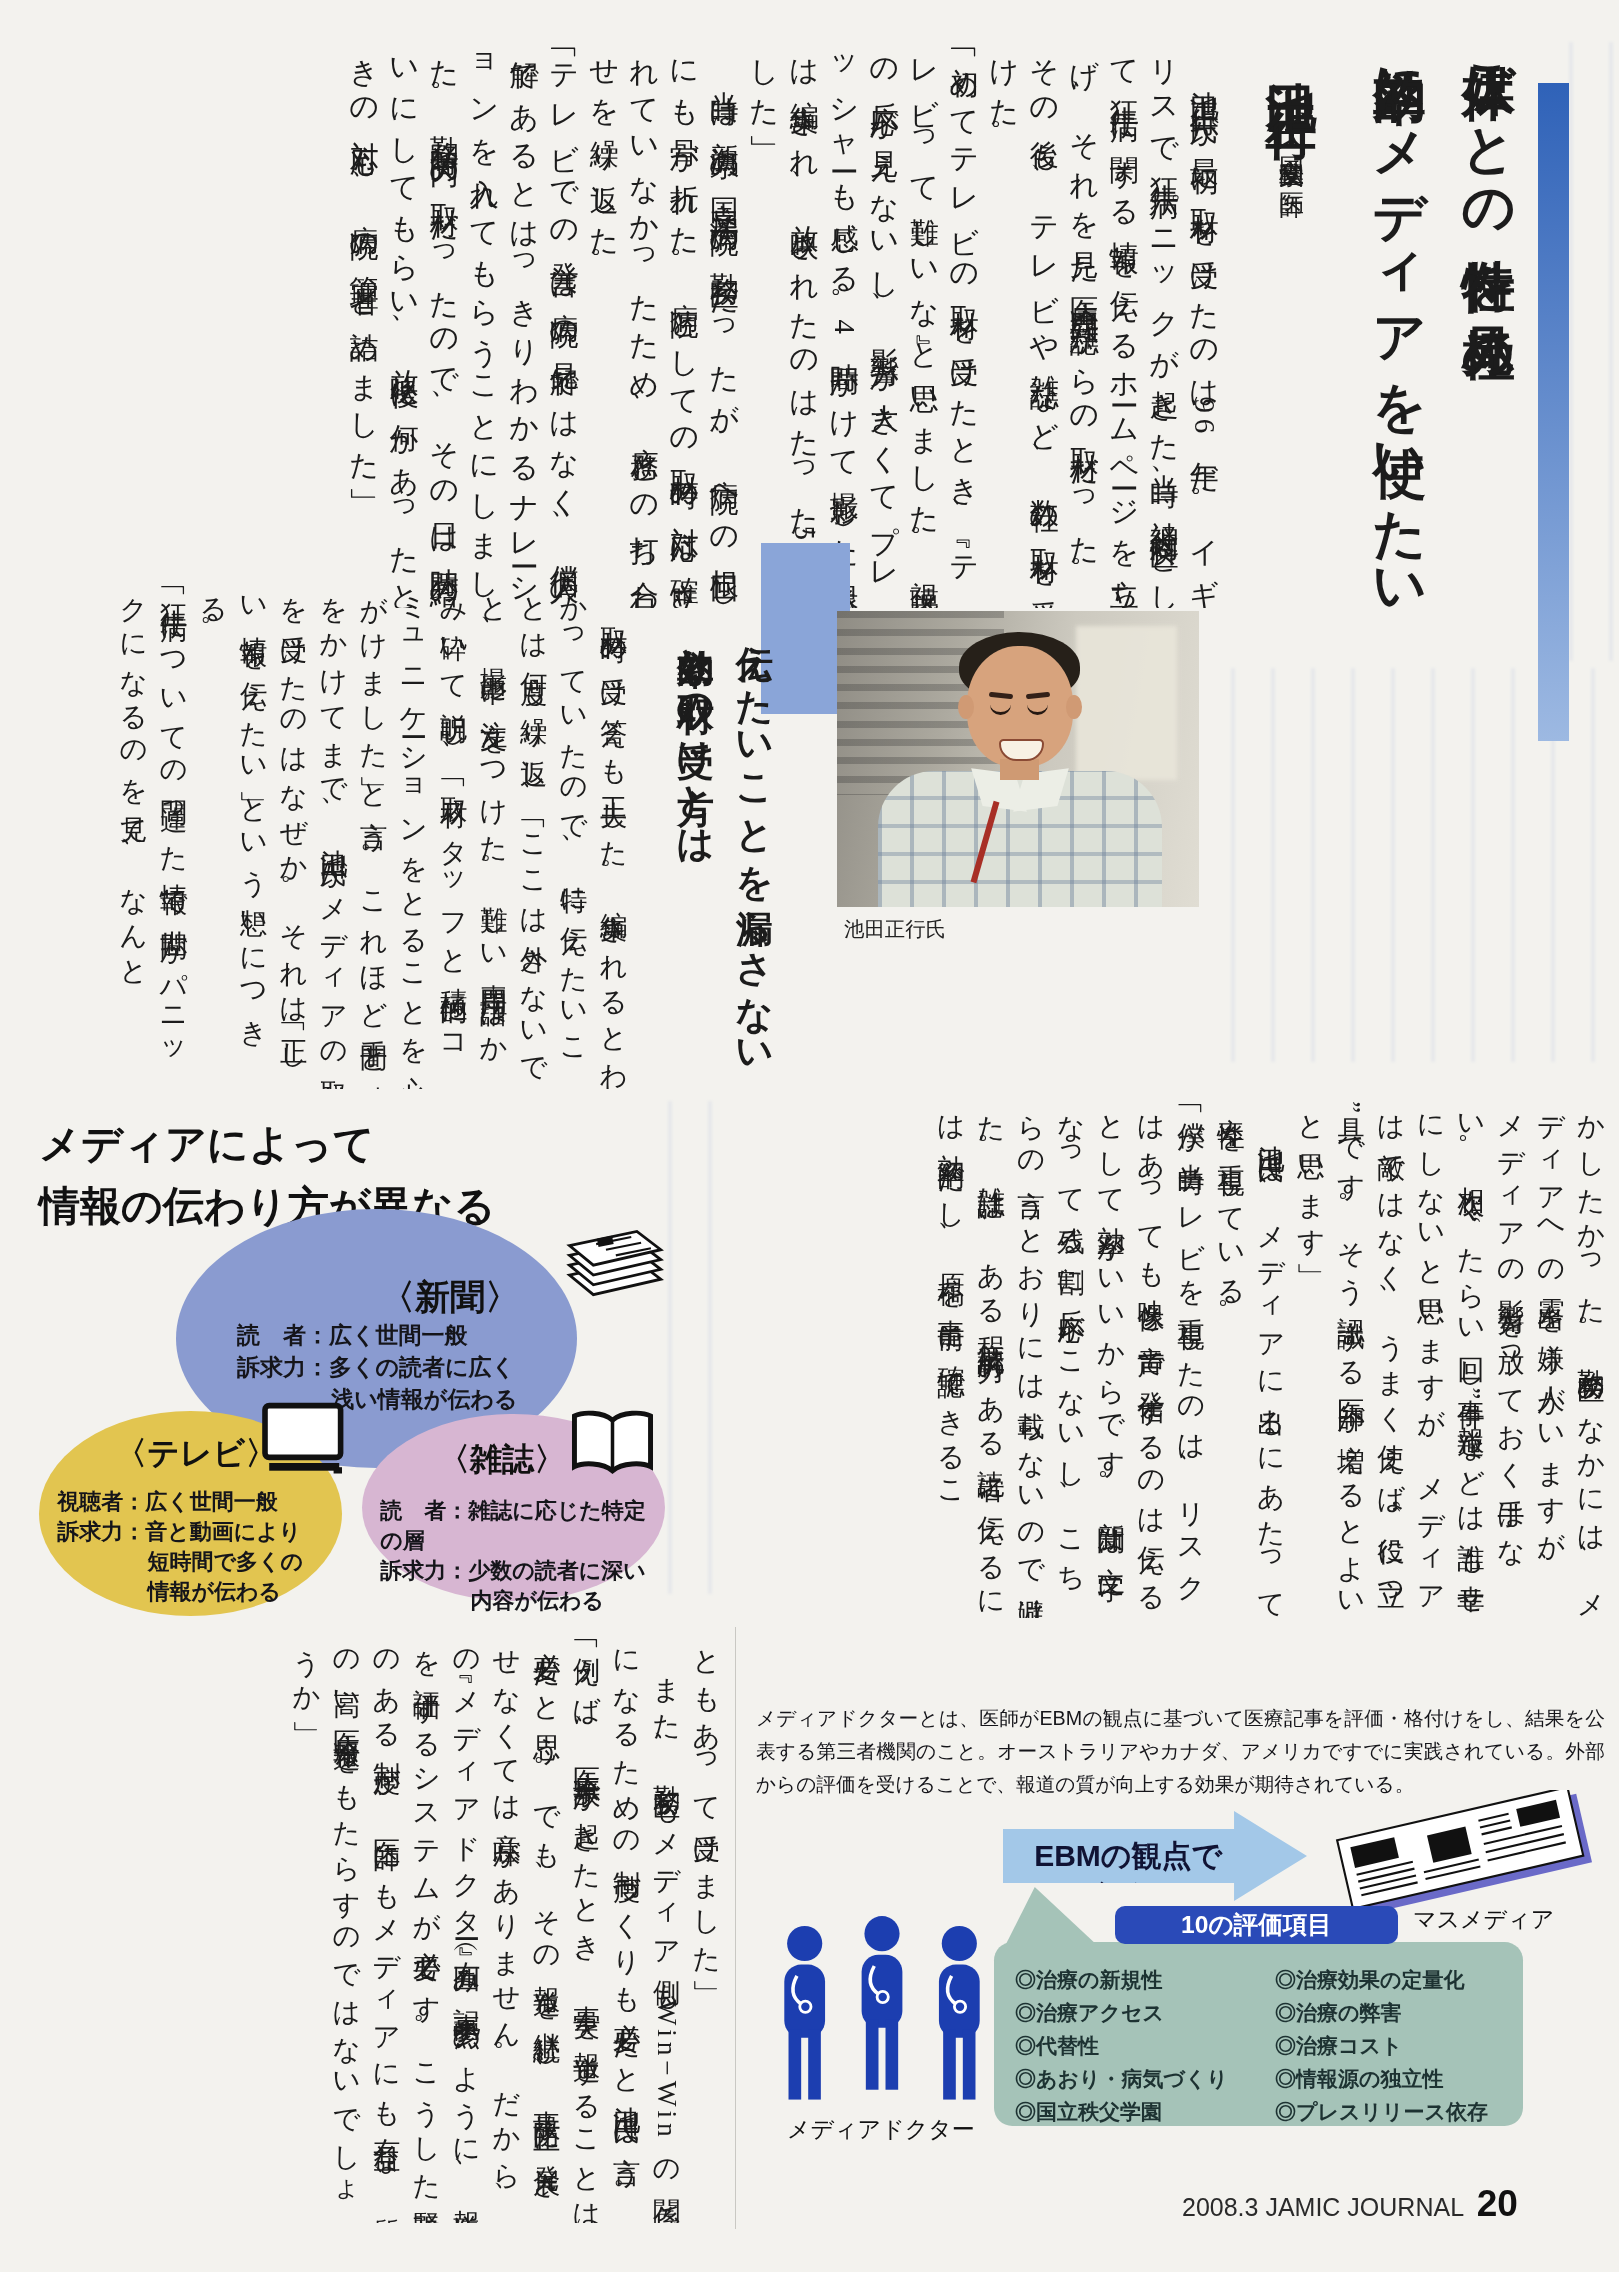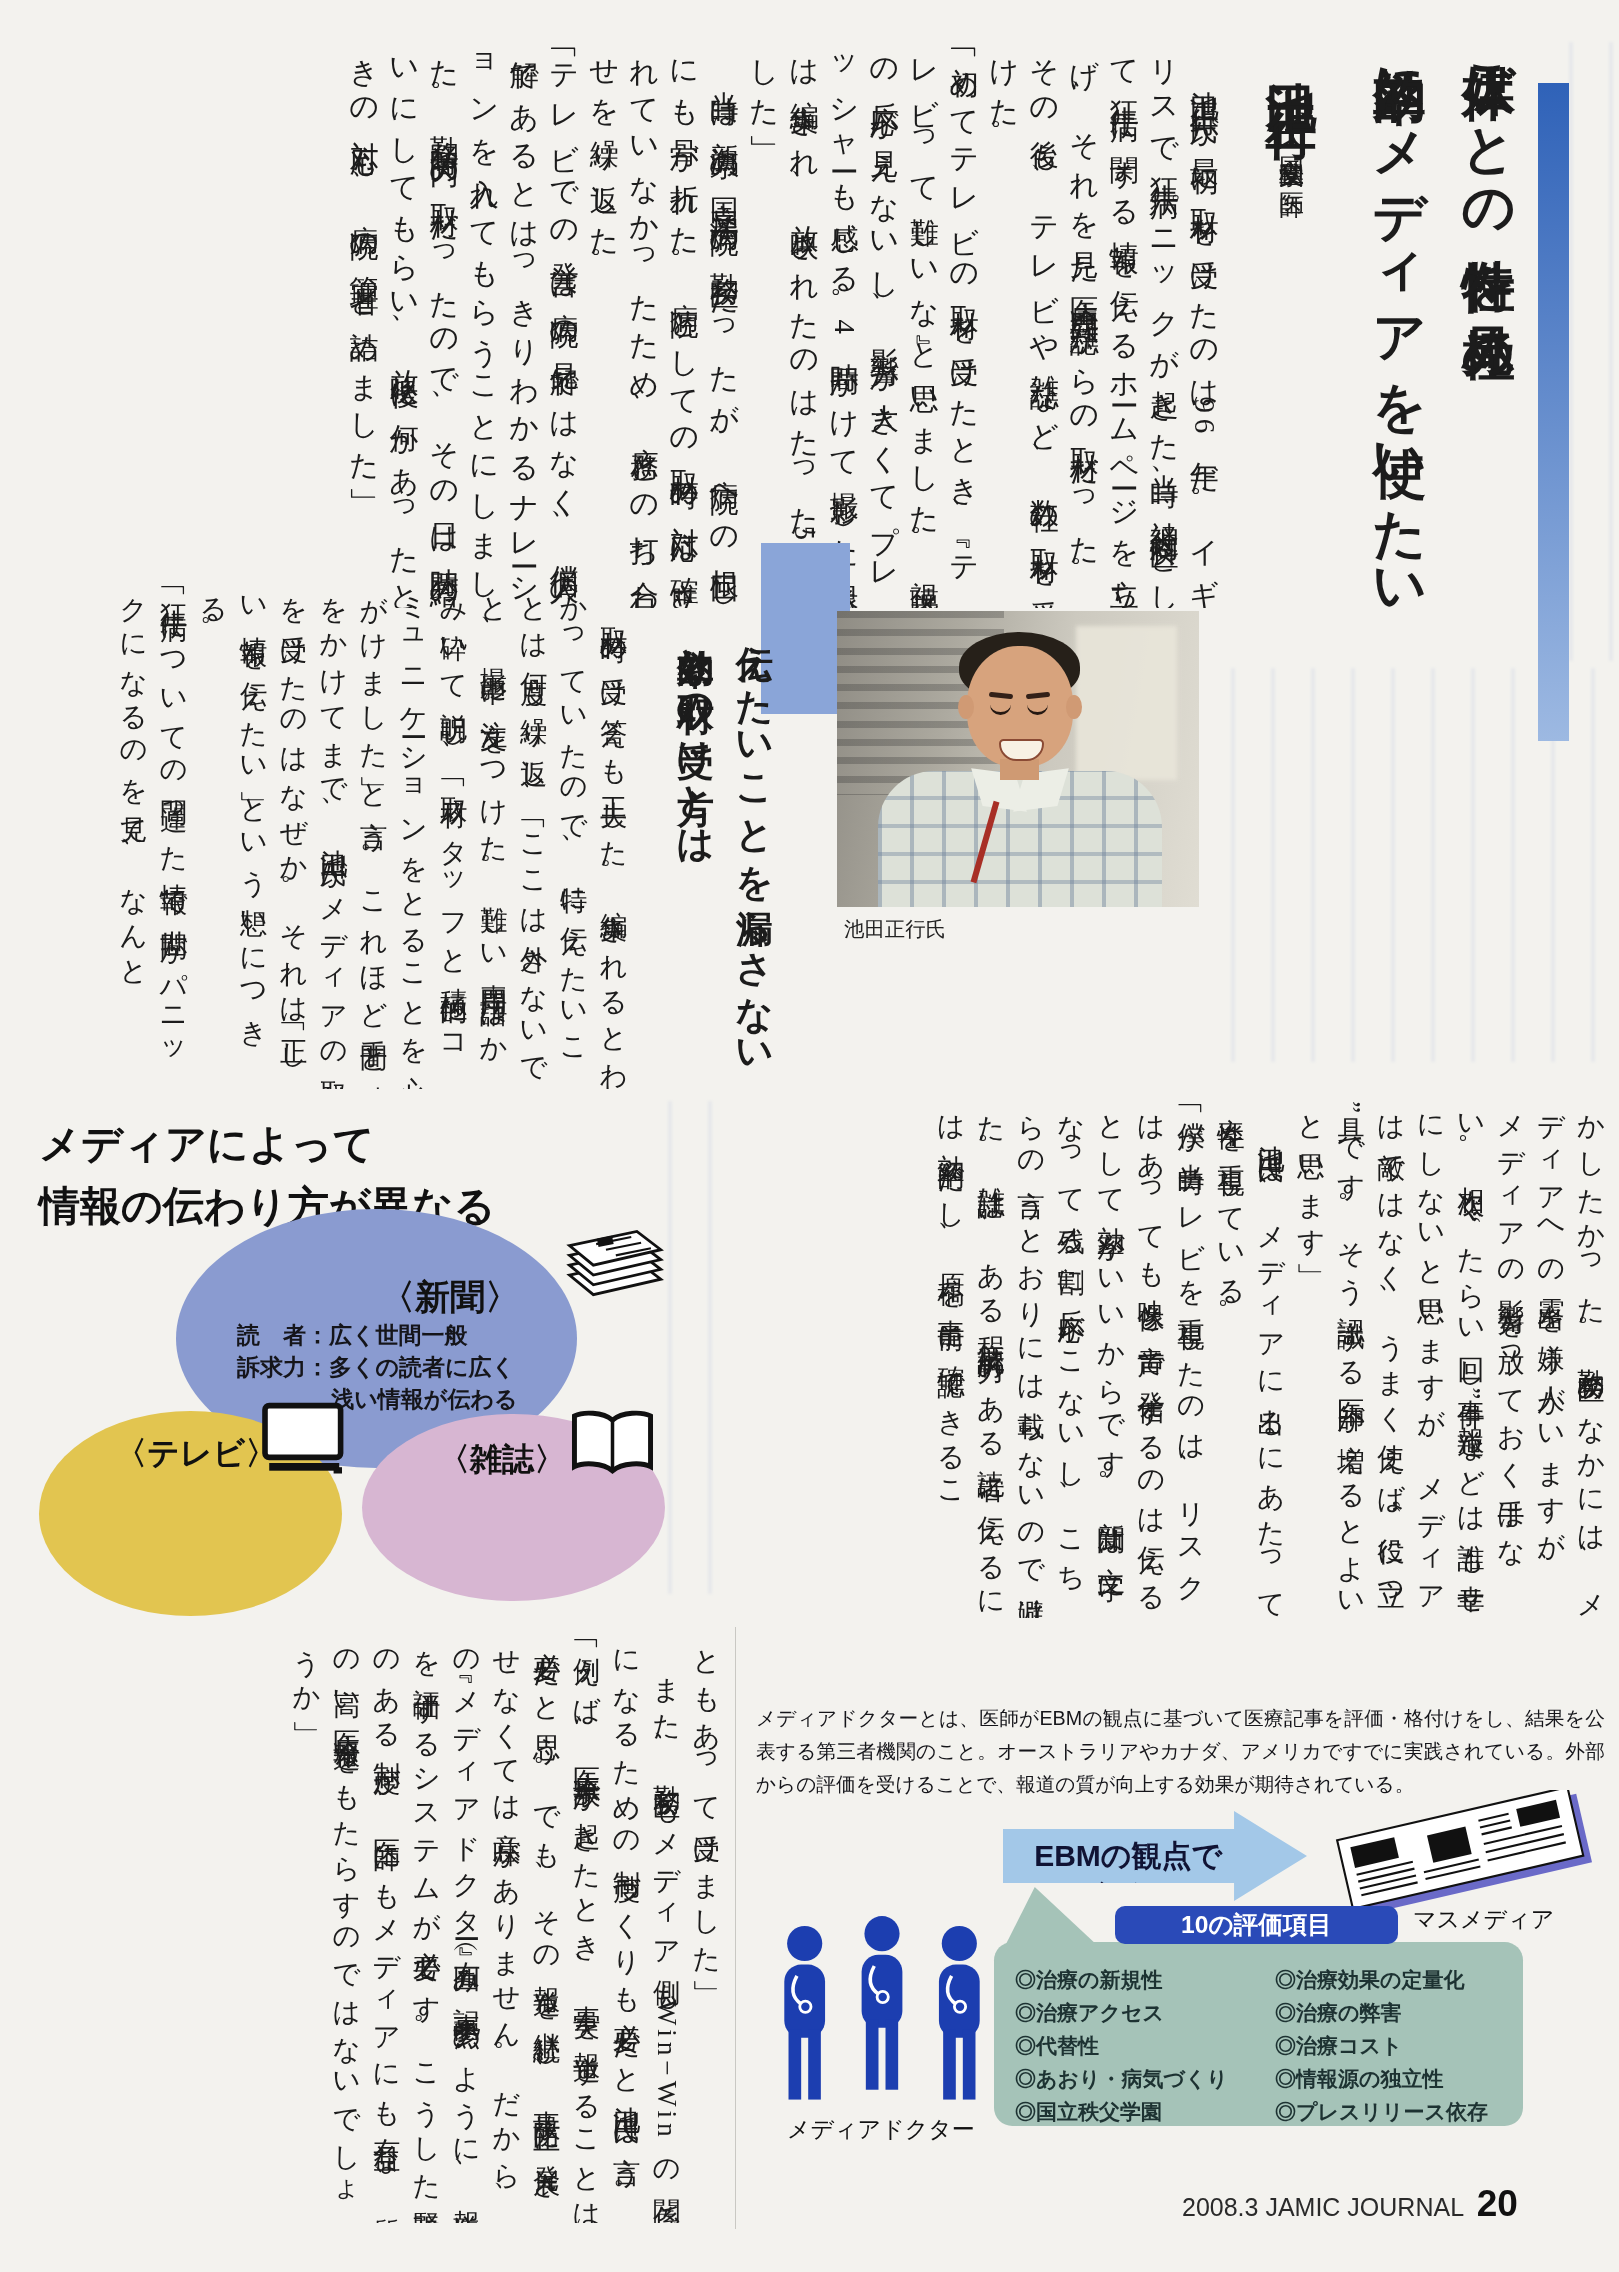--- a/index.html
+++ b/index.html
@@ -216,29 +216,40 @@
     <g stroke="#111" stroke-width="3" fill="none">
       <line x1="60" y1="34" x2="110" y2="24"></line>
         <line x1="74" y1="42" x2="124" y2="32"></line>
         <line x1="88" y1="50" x2="138" y2="40"></line>
     </g>
     <rect x="62" y="24" width="22" height="12" fill="#111" transform="rotate(-11 73 30)"></rect>
   </svg>
 
   <div class="ellipse e-tv">
     <div class="ellipse-title">〈テレビ〉</div>
+    <div class="ellipse-lines">
+        <div>視聴者：広く世間一般</div>
+        <div>訴求力：音と動画により</div>
+        <div class="cont-line">短時間で多くの</div>
+        <div class="cont-line">情報が伝わる</div>
+      </div>
   </div>
   <svg class="media-icon icon-tv" width="89" height="77" viewBox="0 0 126 110">
     <rect x="8" y="8" width="108" height="74" rx="6" fill="#fff" stroke="#111" stroke-width="8"></rect>
     <rect x="14" y="90" width="100" height="11" fill="#111"></rect>
     <rect x="106" y="96" width="12" height="9" fill="#111"></rect>
   </svg>
 
   <div class="ellipse e-mg">
     <div class="ellipse-title">〈雑誌〉</div>
+    <div class="ellipse-lines">
+        <div>読　者：雑誌に応じた特定の層</div>
+        <div>訴求力：少数の読者に深い</div>
+        <div class="cont-line">内容が伝わる</div>
+      </div>
   </div>
   <svg class="media-icon icon-book" width="93" height="79" viewBox="0 0 132 112">
     <path d="M66 20 C52 8 24 8 12 14 L12 86 C24 80 52 80 66 92 C80 80 108 80 120 86 L120 14 C108 8 80 8 66 20 Z" fill="#fff" stroke="#111" stroke-width="7"></path>
     <line x1="66" y1="20" x2="66" y2="92" stroke="#111" stroke-width="5"></line>
   </svg>
 
   <div class="vcol bottom-left-block vtext">
       <p class="no-indent">ともあって受けました」</p>
       <p>また、勤務医もメディア側もWin−Winの関係になるための制度づくりも必要だと池田氏は言う。</p>
       <p class="no-indent">「例えば、医療事故が起きたとき、事実を報道することは必要だと思う。でも、その報道を継続し、事故防止に発展させなくては意味がありません。だから、海外の『メディアドクター』（右囲み記事参照）のように、報道記事を評価するシステムが必要です。こうした緊張感のある制度が、医師にもメディアにも有益な、質の高い医療報道をもたらすのではないでしょうか」</p>

